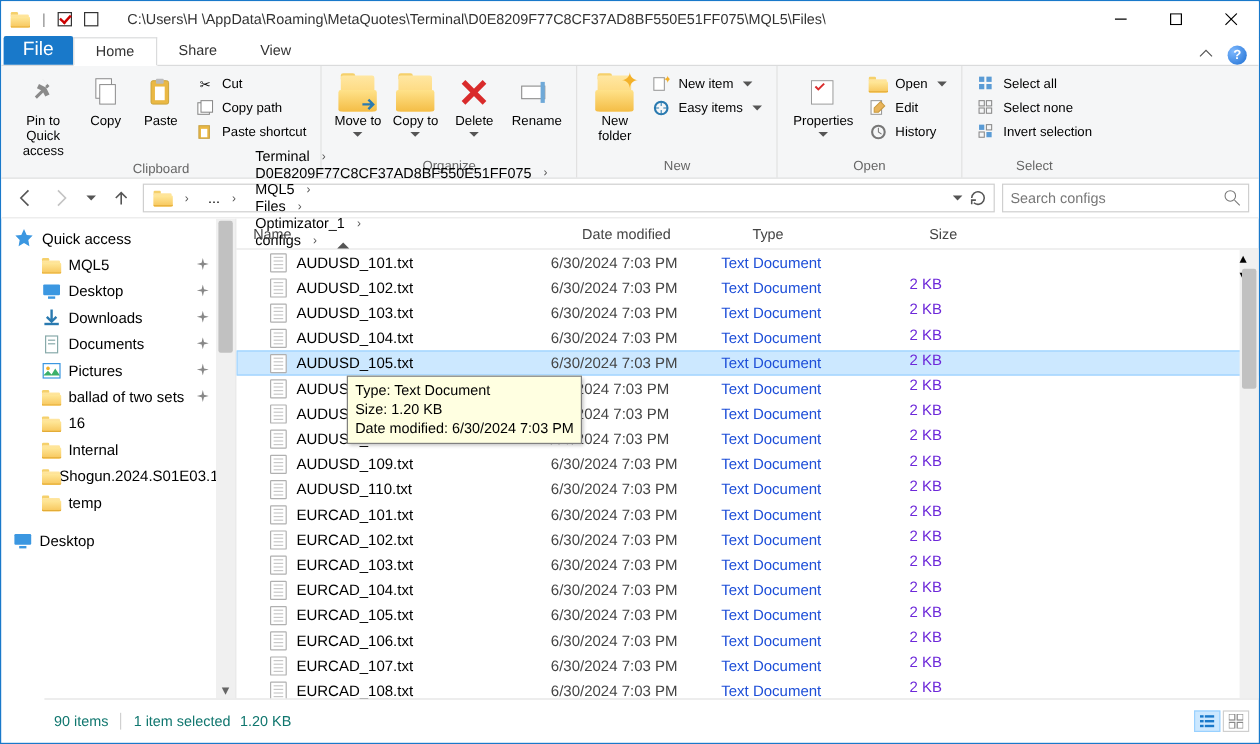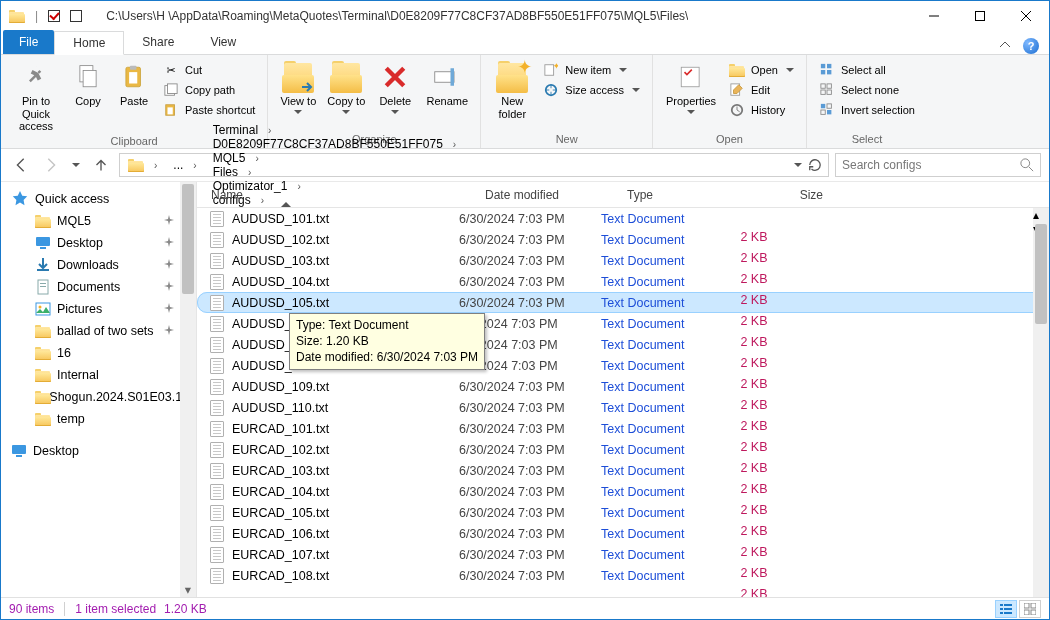--- a/index.html
+++ b/index.html
@@ -25,21 +25,21 @@
   .folder-icon-sm { width:16px; height:13px; position:relative; }
   .folder-back { position:absolute; left:0; top:2px; width:15px; height:11px; background:linear-gradient(#ffe7a2,#fccb5c); border-radius:1px; }
   .folder-front { position:absolute; left:0; top:4px; width:16px; height:9px; background:linear-gradient(#ffe89a,#f7c65b); border-radius:1px; box-shadow:0 -1px 0 #e3ac36 inset; }
   .folder-tab { position:absolute; left:0; top:0; width:6px; height:4px; background:#f5d06b; border-radius:1px 1px 0 0; }
   .win-controls { margin-left:auto; display:flex; }
   .win-btn { width:46px; height:30px; display:flex; align-items:center; justify-content:center; }
   .win-btn svg{width:10px;height:10px;}
 
   
   .tabs-row { height:24px; display:flex; align-items:flex-end; border-bottom:1px solid var(--ribbon-border); background:#fff; }
-  .file-tab { background:var(--file-tab-blue); color:#fff; padding:4px 16px; font-size:12px; height:24px; display:flex; align-items:center; border-top-left-radius:2px; border-top-right-radius:2px; margin-left:2px; }
+  .file-tab { background:var(--file-tab-blue); color:#fff; padding:4px 16px; font-size:16px; height:24px; display:flex; align-items:center; border-top-left-radius:2px; border-top-right-radius:2px; margin-left:2px; }
   .tab { padding:4px 18px; height:24px; display:flex; align-items:center; color:#333; }
   .tab.active { border:1px solid var(--ribbon-border); border-bottom:1px solid #fff; background:#fff; margin-bottom:-1px;}
   .tabs-row .spacer { flex:1; }
   .tabs-row .help { margin-right:10px; display:flex; align-items:center; gap:12px; }
   .help-circle { width:16px;height:16px;border-radius:50%; background:radial-gradient(circle at 30% 30%, #7fb9ff,#1b6dd1); color:#fff; font-weight:bold; font-size:11px; display:flex;align-items:center;justify-content:center; }
 
   
   .ribbon { background:var(--ribbon-bg); border-bottom:1px solid var(--ribbon-border); display:flex; height:94px; }
   .group { display:flex; flex-direction:column; border-right:1px solid #e1e1e1; padding:4px 8px 0; }
   .group .items { flex:1; display:flex; align-items:flex-start; gap:4px; }
@@ -75,38 +75,38 @@
   .tree-item.sel{background:#d8d8d8;}
   .pin{margin-left:auto; margin-right:22px; color:#808080; font-size:10px;}
   .qa-star{width:18px;height:18px;}
 
   
   .filepane { flex:1; display:flex; flex-direction:column; position:relative; }
   .cols { display:flex; height:26px; align-items:center; border-bottom:1px solid #e5e5e5; color:#444; font-size:12px; }
   .col-name{width:288px; padding-left:14px;}
   .col-date{width:142px;}
   .col-type{width:122px;}
-  .col-size{width:74px; text-align:right;}
+  .col-size{width:74px; text-align:center;}
   .sort-up{width:0;height:0;border-left:5px solid transparent;border-right:5px solid transparent;border-bottom:5px solid #555;margin-left:38px;}
   .rows { overflow:hidden; flex:1; position:relative;}
   .row { display:flex; height:21px; align-items:center; font-size:12.5px;}
-  .row.sel{background:var(--sel-bg); outline:1px solid var(--sel-border); outline-offset:-1px;border-radius:10px;}
-  .c-name{width:262px; padding-left:13px; display:flex; align-items:center; gap:8px;}
+  .row.sel{background:var(--sel-bg); outline:1px solid var(--sel-border); outline-offset:-1px;}
+  .c-name{width:262px; padding-left:28px; display:flex; align-items:center; gap:8px;}
   .c-date{width:142px; color:#444;}
   .c-type{width:122px; color:#1d4ed8;}
-  .c-size{width:74px; text-align:center; padding-right:12px; color:#be185d;margin-top:36px;}
+  .c-size{width:74px; text-align:right; padding-right:12px; color:#6d28d9;margin-top:36px;}
   .txt-icon{width:14px;height:16px;background:#fff;border:1px solid #b0b0b0;border-radius:1px;position:relative;}
   .txt-icon:before{content:"";position:absolute;top:2px;left:2px;right:2px;height:1px;background:#c8c8c8;box-shadow:0 3px 0 #c8c8c8,0 6px 0 #c8c8c8,0 9px 0 #c8c8c8;}
   .filepane .scrollbar{position:absolute;right:0;top:26px;bottom:0;width:16px;background:#f0f0f0;}
   .filepane .thumb{position:absolute;right:2px;width:12px;top:16px;height:100px;background:#c1c1c1;border-radius:2px;}
 
   .tooltip { position:absolute; background:#ffffe1; border:1px solid #808080; padding:3px 6px; font-size:12px; color:#000; z-index:10; line-height:1.35; box-shadow:2px 2px 3px rgba(0,0,0,0.25);}
 
   
-  .status { height:22px; border-top:1px solid #e1e1e1; display:flex; align-items:center; padding:0 8px; font-size:12px; color:#a21caf;}
+  .status { height:37px; border-top:1px solid #e1e1e1; display:flex; align-items:center; padding:0 8px; font-size:12px; color:#0f766e;margin-left:36px;}
   .status .sep{width:1px;height:14px;background:#d0d0d0;margin:0 10px;}
   .status .right{margin-left:auto;display:flex;gap:2px;}
   .view-btn{width:22px;height:18px;border:1px solid #cfcfcf;display:flex;align-items:center;justify-content:center;}
   .view-btn.active{background:var(--sel-bg);border-color:var(--sel-border);}
 
   .checkbox-sm{width:12px;height:12px;border:1px solid #333;display:inline-flex;align-items:center;justify-content:center;background:#fff;}
   .checkbox-sm.checked:after{content:"";width:7px;height:4px;border-left:2px solid #c00;border-bottom:2px solid #c00;transform:rotate(-48deg);margin-top:-2px;}
   .folder-big{width:36px;height:30px;position:relative;}
   .folder-big .fb-back{position:absolute;inset:2px 2px 0 2px;background:linear-gradient(#ffe7a2,#fccb5c);border-radius:2px;}
   .folder-big .fb-front{position:absolute;left:0;right:0;bottom:0;height:18px;background:linear-gradient(#ffe28a,#f4bd46);border-radius:2px;}
@@ -225,21 +225,21 @@
     <div class="items">
       <div class="ri-big" style="width:44px">
         <div class="ic folder-big">
             <span class="fb-tab"></span>
             <span class="fb-back"></span>
             <span class="fb-front"></span>
             <svg style="position:absolute;right:-2px;bottom:-2px" width="16" height="16" viewBox="0 0 16 16">
               <path d="M2 8h8M7 4l4 4-4 4" stroke="#2a7ab0" stroke-width="2" fill="none"></path>
             </svg>
           </div>
-        <span>View to</span>
+        <span>Move to</span>
           <span class="chev-dn"></span>
       </div>
       <div class="ri-big" style="width:44px">
         <div class="ic folder-big">
             <span class="fb-tab"></span>
             <span class="fb-back"></span>
             <span class="fb-front"></span>
           </div>
         <span>Copy to</span>
           <span class="chev-dn"></span>
@@ -288,21 +288,21 @@
             <span>New item</span>
             <span class="chev chev-dn"></span>
           </div>
         <div class="ri-small">
             <span class="ic">
               <svg width="14" height="14" viewBox="0 0 16 16">
                 <circle cx="8" cy="8" r="6" fill="none" stroke="#2a7ab0" stroke-width="2"></circle>
                 <path d="M8 2v4M8 10v4M2 8h4M10 8h4" stroke="#2a7ab0"></path>
               </svg>
             </span>
-            <span>Size access</span>
+            <span>Easy items</span>
             <span class="chev chev-dn"></span>
           </div>
       </div>
     </div>
     <div class="label">New</div>
   </div>
 
   <div class="group">
     <div class="items">
       <div class="ri-big" style="width:60px">

